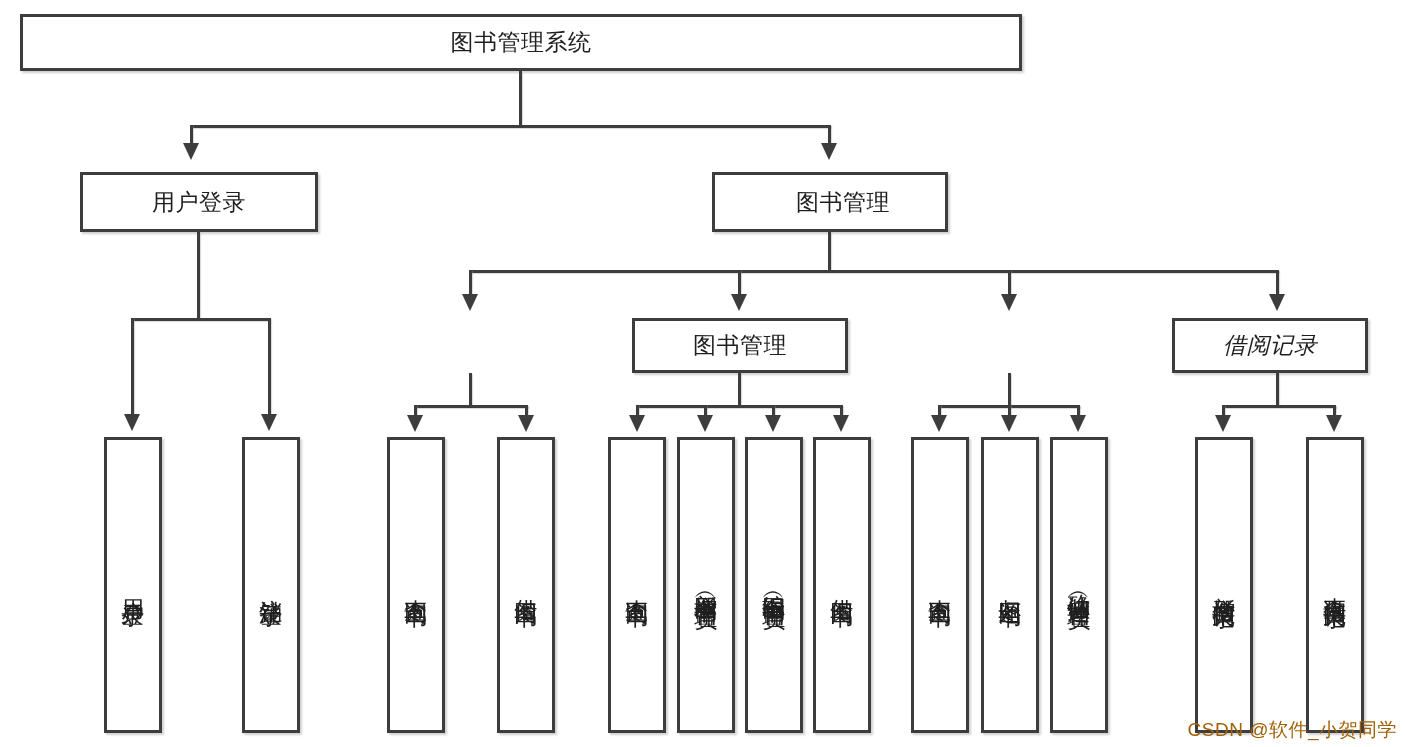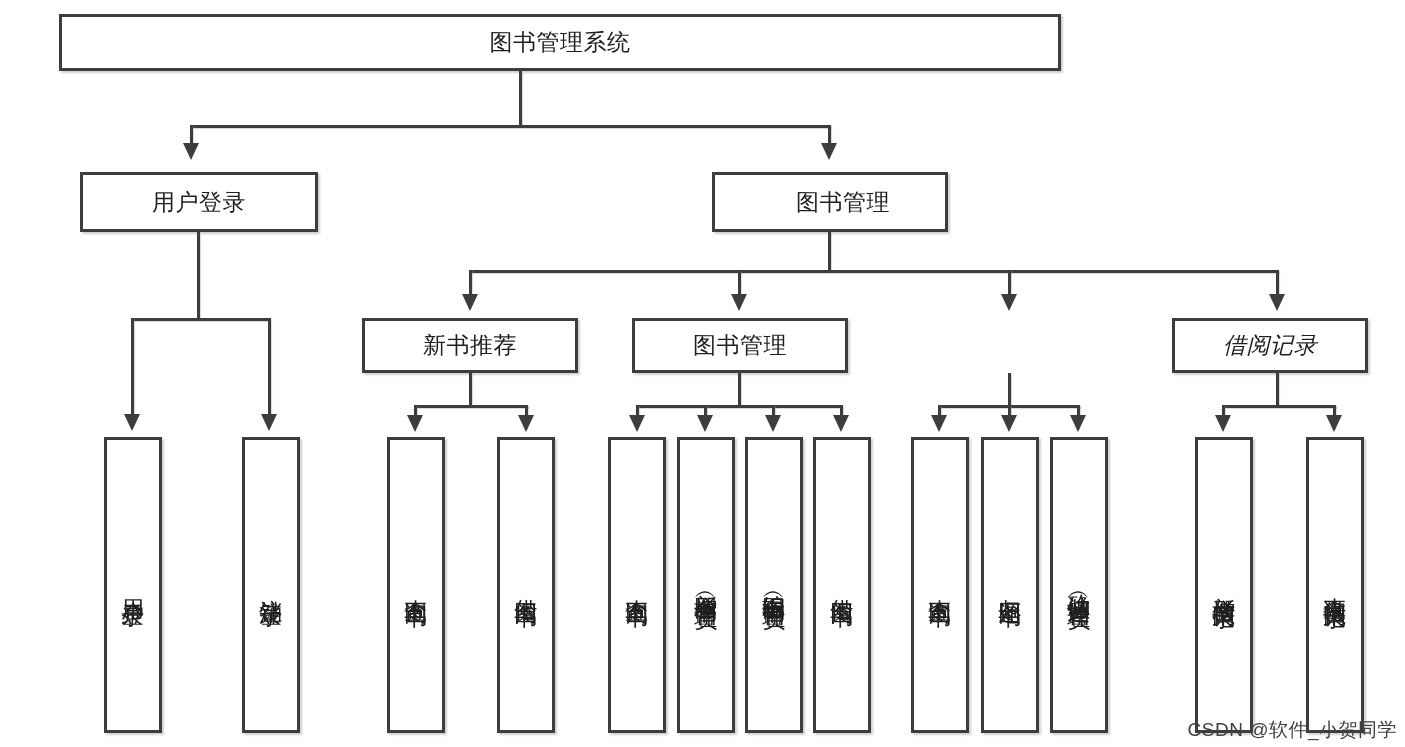--- a/index.html
+++ b/index.html
@@ -75,32 +75,32 @@
     border-right: 8px solid transparent;
     border-top: 17px solid #3d3d3d;
   }
 
   
   #watermark {
     position: absolute;
     right: 8px;
     bottom: 4px;
     font-size: 19px;
-    color: #404040;
+    color: #a16207;
     letter-spacing: 0.5px;
     white-space: nowrap;
     user-select: none;
   }
 </style>
 </head>
 <body>
 
 <div id="canvas">
 
-  <div class="node" id="node-root" style="left:20px; top:14px; width:1002px; height:57px;margin-left:39px;">
+  <div class="node" id="node-root" style="left:20px; top:14px; width:1002px; height:57px;">
     <span class="label">图书管理系统</span>
   </div>
 
   <div class="vline" style="left:519px; top:71px; width:3px; height:56px;"></div>
 
   <div class="hline" style="left:190px; top:125px; width:641px; height:3px;"></div>
 
   <div class="vline" style="left:190px; top:125px; width:3px; height:20px;"></div>
   <div class="arrow" style="left:183px; top:143px;"></div>
   <div class="vline" style="left:828px; top:125px; width:3px; height:20px;"></div>
@@ -129,23 +129,20 @@
 
   <div class="vline" style="left:738px; top:270px; width:3px; height:26px;"></div>
   <div class="arrow" style="left:731px; top:294px;"></div>
 
   <div class="vline" style="left:1008px; top:270px; width:3px; height:26px;"></div>
   <div class="arrow" style="left:1001px; top:294px;"></div>
 
   <div class="vline" style="left:1276px; top:270px; width:3px; height:26px;"></div>
   <div class="arrow" style="left:1269px; top:294px;"></div>
 
-  <div class="node" id="node-l3-0" style="left:362px; top:318px; width:216px; height:55px;">
-    <span class="label">新书推荐</span>
-  </div>
   <div class="node" id="node-l3-1" style="left:632px; top:318px; width:216px; height:55px;">
     <span class="label">图书管理</span>
   </div>
   <div class="node" id="node-l3-3" style="left:1172px; top:318px; width:196px; height:55px;font-style:italic;">
     <span class="label">借阅记录</span>
   </div>
 
   <div class="vline" style="left:469px; top:373px; width:3px; height:34px;"></div>
   <div class="hline" style="left:414px; top:405px; width:114px; height:3px;"></div>
   <div class="vline" style="left:414px; top:405px; width:3px; height:12px;"></div>

